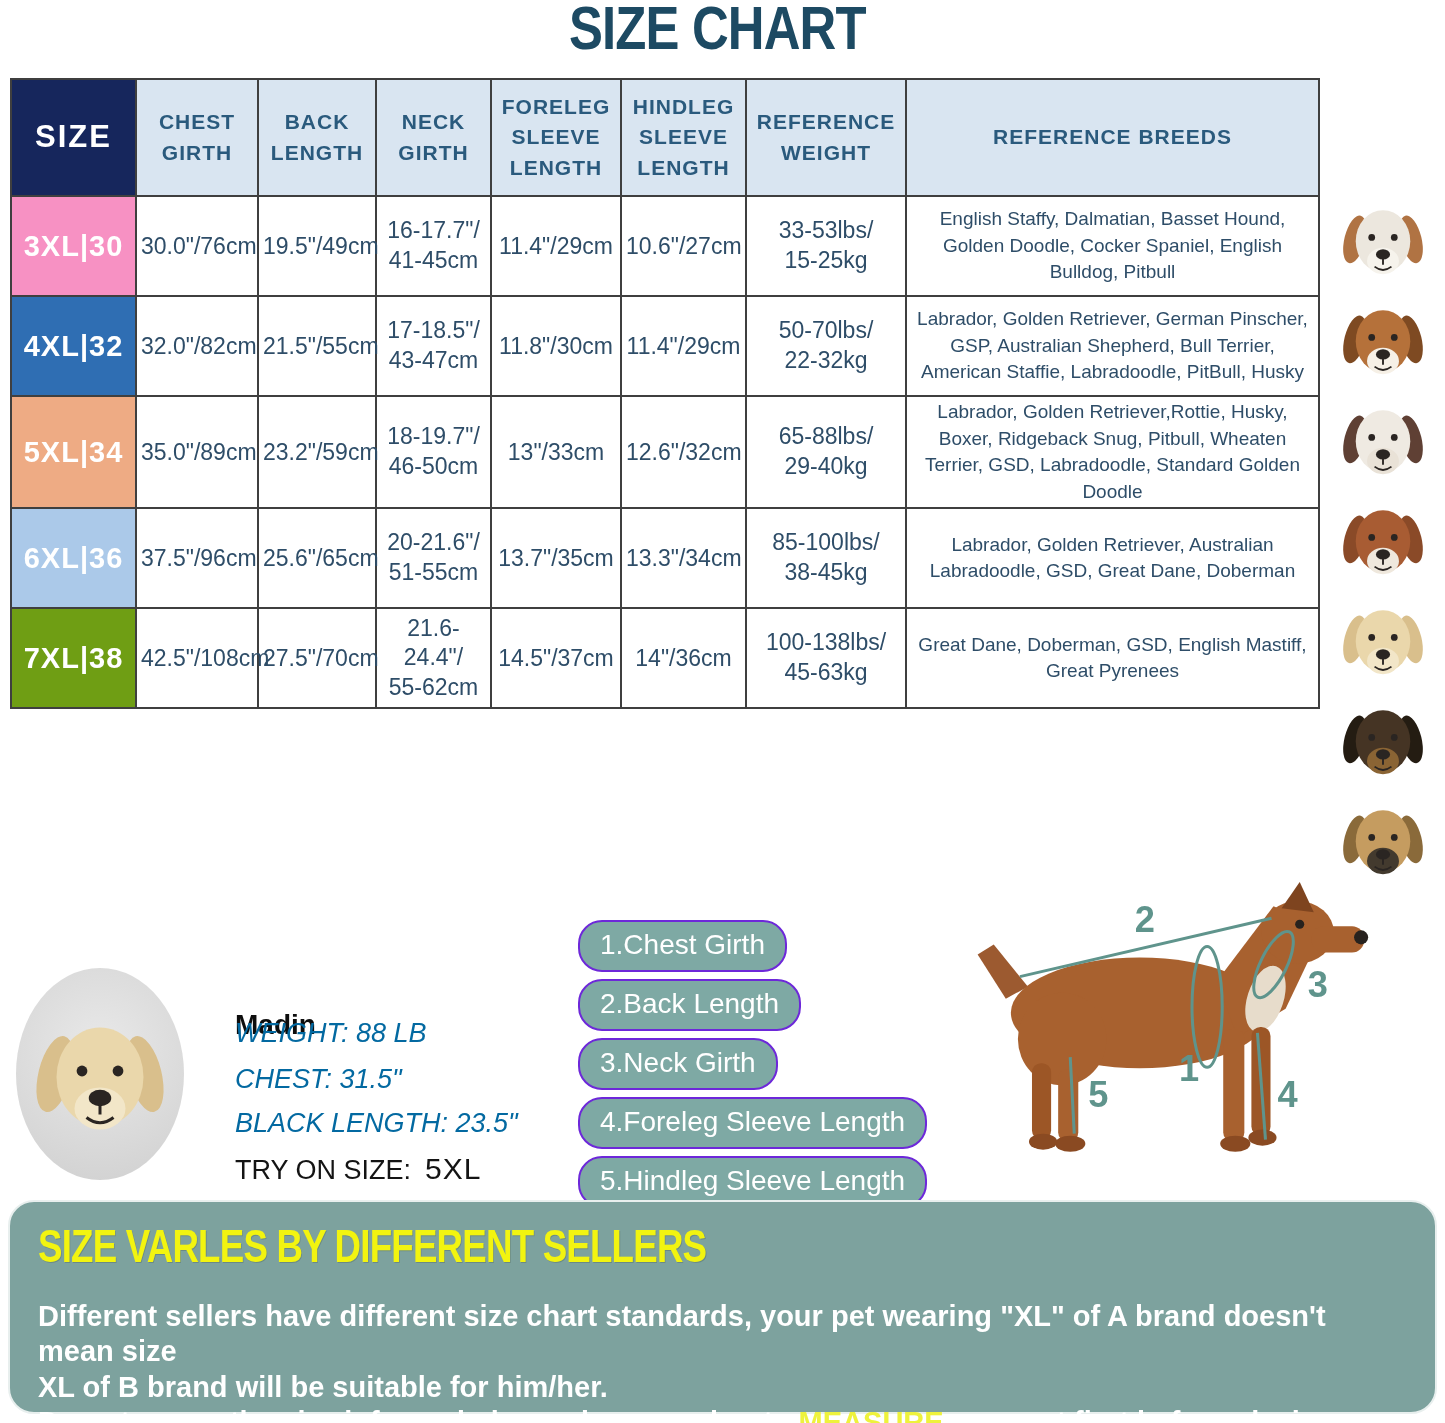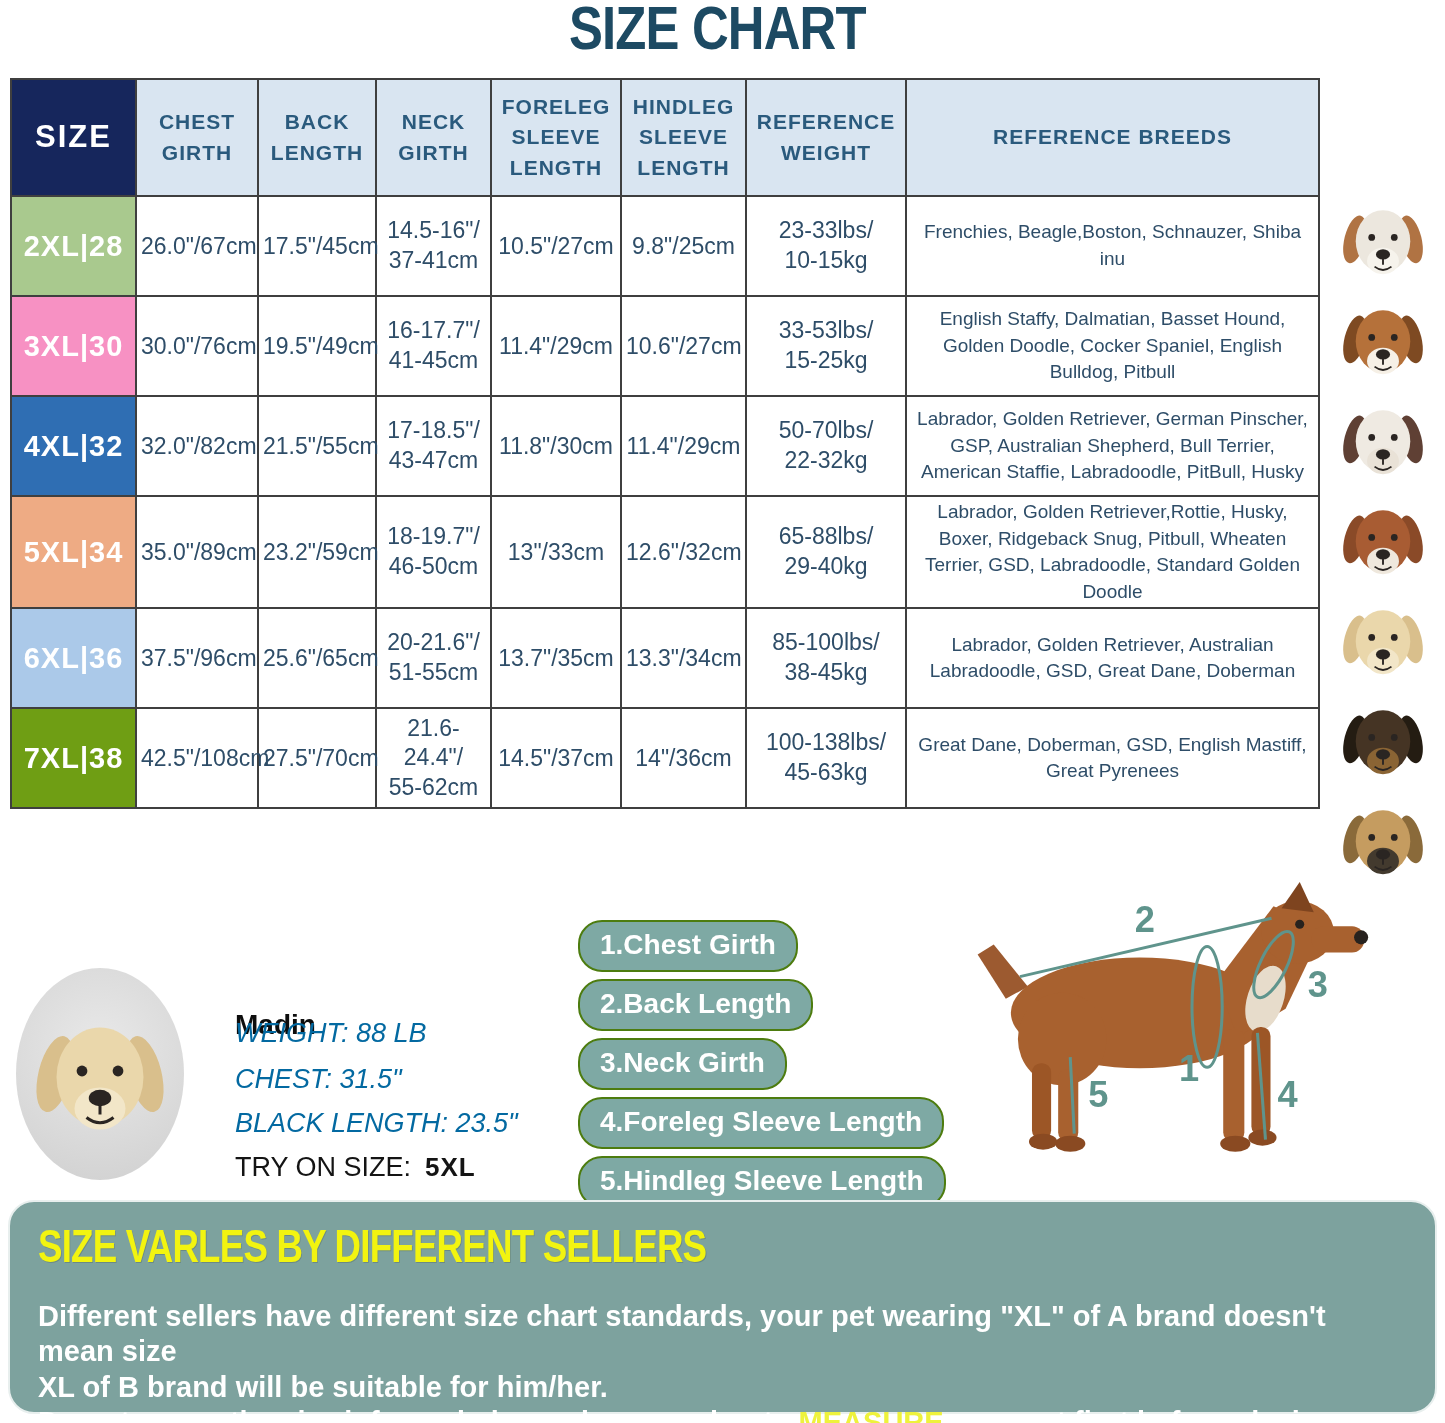--- a/index.html
+++ b/index.html
@@ -61,29 +61,29 @@
   .model-photo{
     position:absolute;left:16px;top:968px;width:168px;height:212px;border-radius:50%;
     background:radial-gradient(circle at 50% 38%,#e9e9e9 0%,#cfcfcf 100%);
     display:flex;align-items:center;justify-content:center;overflow:hidden;
   }
   .model-photo .dogicon{width:150px;height:150px;margin-top:18px;}
   .model-name{position:absolute;left:235px;top:1009px;font-size:28px;font-weight:800;color:#0d0d0d;}
   .model-line{position:absolute;left:235px;font-size:27px;color:#0369a1;font-style:italic;}
   .m1{top:1018px}.m2{top:1064px}.m3{top:1108px}
   .try-line{position:absolute;left:235px;top:1152px;font-size:27px;color:#141414;}
-  .try-size{font-weight:700;font-size:26px;margin-left:14px;letter-spacing:1px;}
+  .try-size{font-weight:400;font-size:30px;margin-left:14px;letter-spacing:1px;}
 
   
   .pills{position:absolute;left:578px;top:920px;}
   .pill-row{margin-bottom:7px;}
   .pill{
-    display:inline-block;background:var(--pill-bg);color:#fff;font-weight:700;
+    display:inline-block;background:var(--pill-bg);color:#fff;font-weight:400;
     font-size:28px;line-height:1;padding:9px 20px 11px;border-radius:24px;
-    border:2px solid #4d7c0f;
+    border:2px solid #6d28d9;
   }
 
   
   .diagram{position:absolute;left:950px;top:880px;width:480px;height:312px;}
 
   
   .footer{
     position:absolute;left:8px;top:1200px;width:1429px;height:214px;
     background:var(--footer-bg);border-radius:26px;border:2px solid #e8efee;
     padding:16px 28px 0;
@@ -138,32 +138,20 @@
         <th>CHEST GIRTH</th>
         <th>BACK LENGTH</th>
         <th>NECK GIRTH</th>
         <th>FORELEG SLEEVE LENGTH</th>
         <th>HINDLEG SLEEVE LENGTH</th>
         <th>REFERENCE WEIGHT</th>
         <th>REFERENCE BREEDS</th>
       </tr>
     </thead>
     <tbody>
-      <tr>
-        <td class="size-cell" style="background: rgb(169, 201, 142);">2XL|28</td>
-        <td>26.0"/67cm</td>
-        <td>17.5"/45cm</td>
-        <td class="pre">14.5-16"/
-37-41cm</td>
-        <td>10.5"/27cm</td>
-        <td>9.8"/25cm</td>
-        <td class="pre">23-33lbs/
-10-15kg</td>
-        <td class="breeds">Frenchies, Beagle,Boston, Schnauzer, Shiba inu</td>
-      </tr>
       <tr>
         <td class="size-cell" style="background: rgb(247, 145, 195); margin-top: 16px;">3XL|30</td>
         <td>30.0"/76cm</td>
         <td>19.5"/49cm</td>
         <td class="pre">16-17.7"/
 41-45cm</td>
         <td>11.4"/29cm</td>
         <td>10.6"/27cm</td>
         <td class="pre">33-53lbs/
 15-25kg</td>

